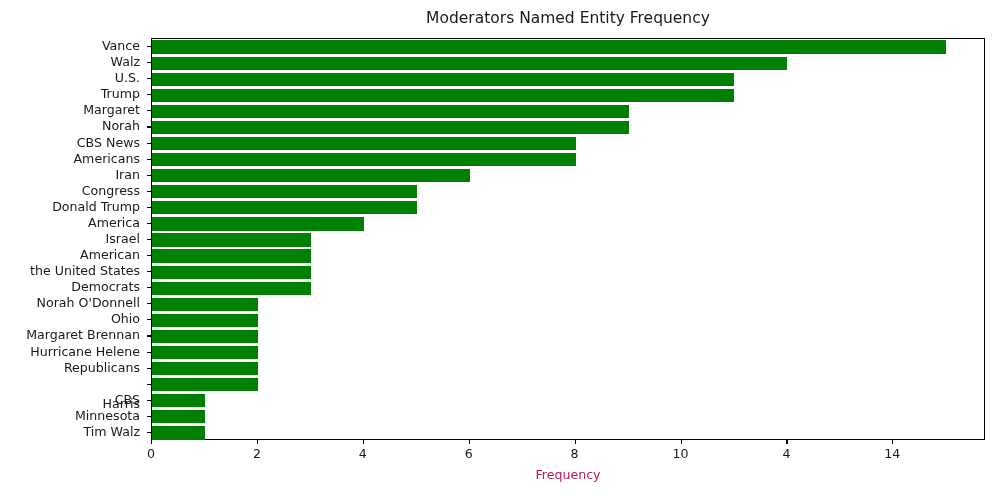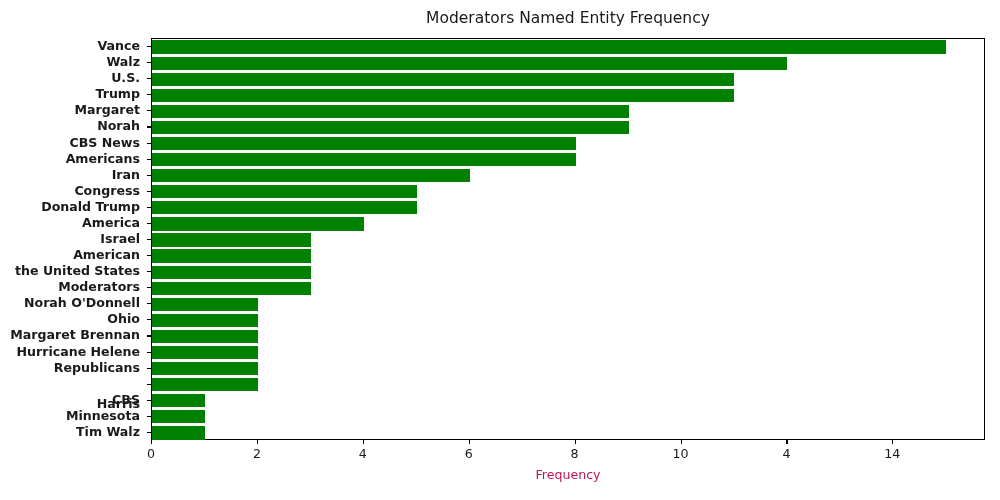--- a/index.html
+++ b/index.html
@@ -55,21 +55,20 @@
     left: 0;
     height: 13.2px;
   }
   
   #y-axis {
     position: absolute;
     left: 0;
     top: 38px;
     width: 151px;
     height: 402px;
-    font-weight: bold;
   }
   .ytick-label {
     position: absolute;
     right: 11px;
     text-align: right;
     font-size: 12.6px;
     line-height: 14px;
     color: #1a1a1a;
     white-space: nowrap;
     transform: translateY(-7px);
@@ -149,21 +148,21 @@
       <div class="ytick-label" style="top: 168.84px;">Donald Trump</div>
       <div class="ytick-mark" style="top: 184.92px;"></div>
       <div class="ytick-label" style="top: 184.92px;">America</div>
       <div class="ytick-mark" style="top: 201px;"></div>
       <div class="ytick-label" style="top: 201px;">Israel</div>
       <div class="ytick-mark" style="top: 217.08px;"></div>
       <div class="ytick-label" style="top: 217.08px;">American</div>
       <div class="ytick-mark" style="top: 233.16px;"></div>
       <div class="ytick-label" style="top: 233.16px;">the United States</div>
       <div class="ytick-mark" style="top: 249.24px;"></div>
-      <div class="ytick-label" style="top: 249.24px;">Moderators</div>
+      <div class="ytick-label" style="top: 249.24px;">Democrats</div>
       <div class="ytick-mark" style="top: 265.32px;"></div>
       <div class="ytick-label" style="top: 265.32px;">Norah O'Donnell</div>
       <div class="ytick-mark" style="top: 281.4px;"></div>
       <div class="ytick-label" style="top: 281.4px;">Ohio</div>
       <div class="ytick-mark" style="top: 297.48px;"></div>
       <div class="ytick-label" style="top: 297.48px; text-align: center;">Margaret Brennan</div>
       <div class="ytick-mark" style="top: 313.56px;"></div>
       <div class="ytick-label" style="top: 313.56px;">Hurricane Helene</div>
       <div class="ytick-mark" style="top: 329.64px;"></div>
       <div class="ytick-label" style="top: 329.64px;">Republicans</div>

